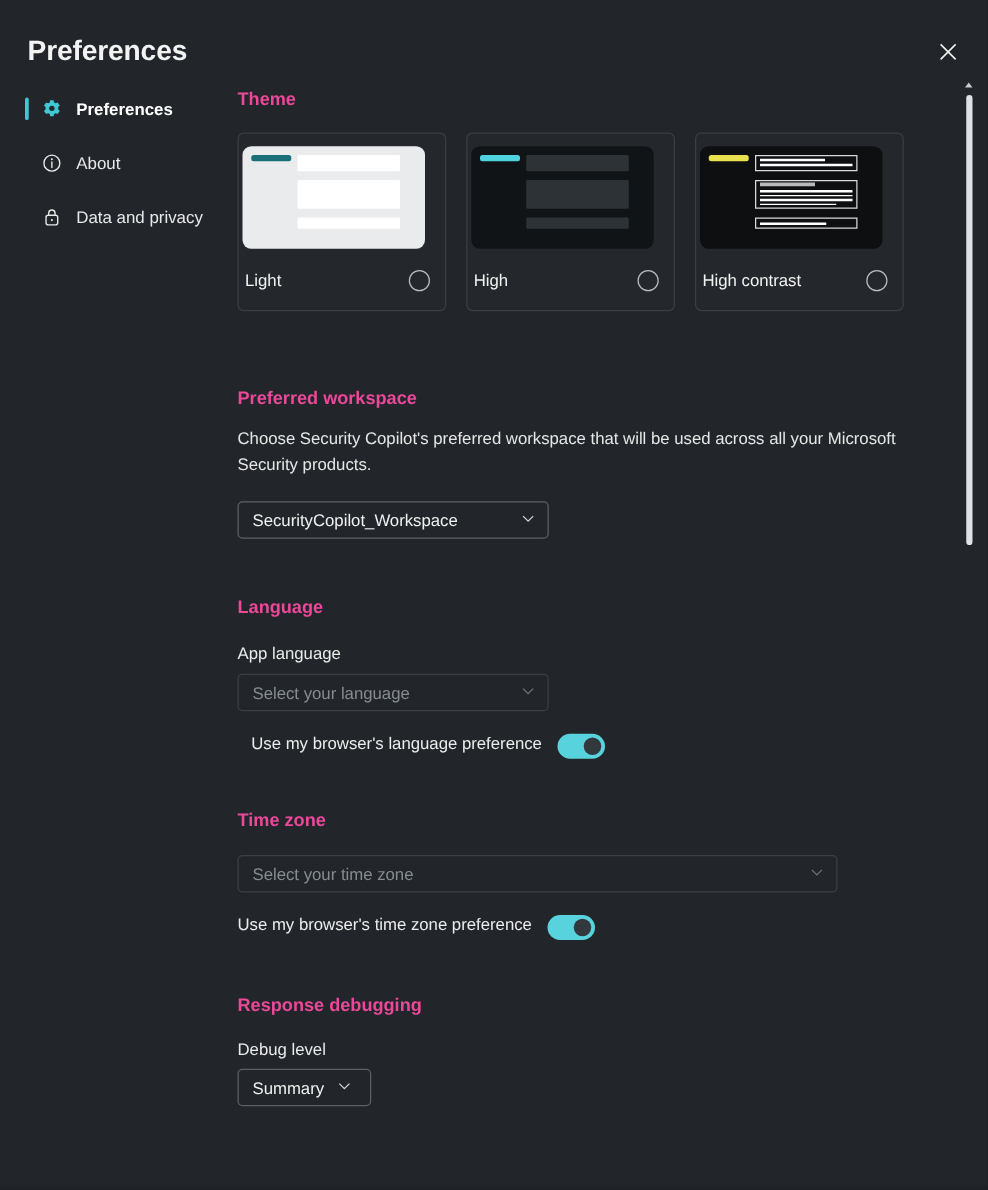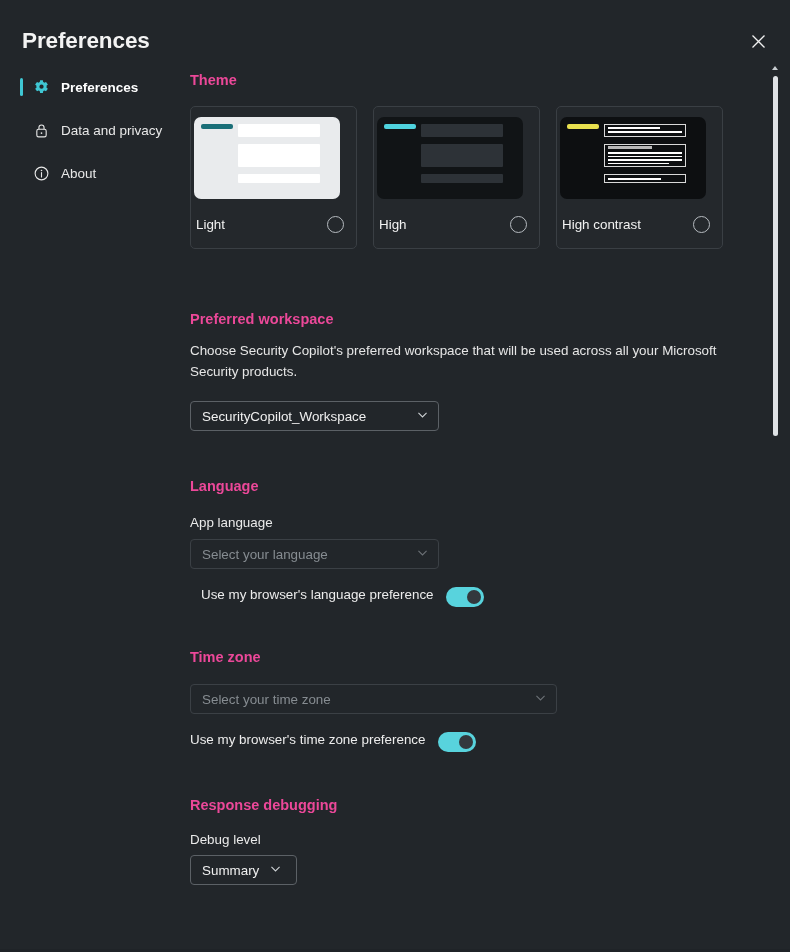--- a/index.html
+++ b/index.html
@@ -146,37 +146,37 @@
           <path fill="#3fc7d4" d="M11.6 1.5h-3.2l-.4 2.1a6.5 6.5 0 0 0-1.3.75L4.7 3.6 2.5 6.4l1.6 1.4c-.1.45-.15.85-.15 1.2s.05.75.15 1.2l-1.6 1.4 2.2 2.8 2-.75c.4.3.85.55 1.3.75l.4 2.1h3.2l.4-2.1c.45-.2.9-.45 1.3-.75l2 .75 2.2-2.8-1.6-1.4c.1-.45.15-.85.15-1.2s-.05-.75-.15-1.2l1.6-1.4-2.2-2.8-2 .75a6.5 6.5 0 0 0-1.3-.75l-.4-2.1z"></path>
           <circle cx="10" cy="9" r="2.5" fill="#22262a"></circle>
         </svg>
       </span>
       <span class="nav-label">Preferences</span>
     </div>
 
     <div class="nav-item">
       <span class="nav-icon">
         <svg width="17" height="17" viewBox="0 0 20 20">
+          <circle cx="10" cy="10" r="7.5" fill="none" stroke="#e8e8e8" stroke-width="1.3"></circle>
+          <circle cx="10" cy="6.4" r="0.95" fill="#e8e8e8"></circle>
+          <path d="M10 9v5.2" stroke="#e8e8e8" stroke-width="1.3" stroke-linecap="round"></path>
+        </svg>
+      </span>
+      <span class="nav-label">About</span>
+    </div>
+
+    <div class="nav-item">
+      <span class="nav-icon">
+        <svg width="17" height="17" viewBox="0 0 20 20">
           <rect x="4.5" y="8.5" width="11" height="9" rx="2" fill="none" stroke="#e8e8e8" stroke-width="1.3"></rect>
           <path d="M7 8.5V6.5a3 3 0 0 1 6 0v2" fill="none" stroke="#e8e8e8" stroke-width="1.3"></path>
           <circle cx="10" cy="13" r="1" fill="#e8e8e8"></circle>
         </svg>
       </span>
       <span class="nav-label">Data and privacy</span>
-    </div>
-
-    <div class="nav-item">
-      <span class="nav-icon">
-        <svg width="17" height="17" viewBox="0 0 20 20">
-          <circle cx="10" cy="10" r="7.5" fill="none" stroke="#e8e8e8" stroke-width="1.3"></circle>
-          <circle cx="10" cy="6.4" r="0.95" fill="#e8e8e8"></circle>
-          <path d="M10 9v5.2" stroke="#e8e8e8" stroke-width="1.3" stroke-linecap="round"></path>
-        </svg>
-      </span>
-      <span class="nav-label">About</span>
     </div>
   </div>
 
   <div class="content">
 
     
     <div class="section-title">Theme</div>
 
     <div class="theme-row">
 
@@ -268,21 +268,21 @@
     </div>
     <div class="toggle-row" style="margin-top:18px;padding-left:11px">
       <span class="toggle-label">Use my browser's language preference</span>
       <span class="toggle">
           <span class="knob"></span>
         </span>
     </div>
 
     
     <div class="section-title" style="margin-top:42px">Time zone</div>
-    <div class="select disabled" style="margin-top:19px;width:367px">
+    <div class="select disabled" style="margin-top:19px;width:480px">
       <span>Select your time zone</span>
       <span class="chev">
         <svg width="13" height="13" viewBox="0 0 16 16">
             <path d="M3 6l5 5 5-5" fill="none" stroke="currentColor" stroke-width="1.3"></path>
           </svg>
       </span>
     </div>
     <div class="toggle-row" style="margin-top:18px">
       <span class="toggle-label">Use my browser's time zone preference</span>
       <span class="toggle">

